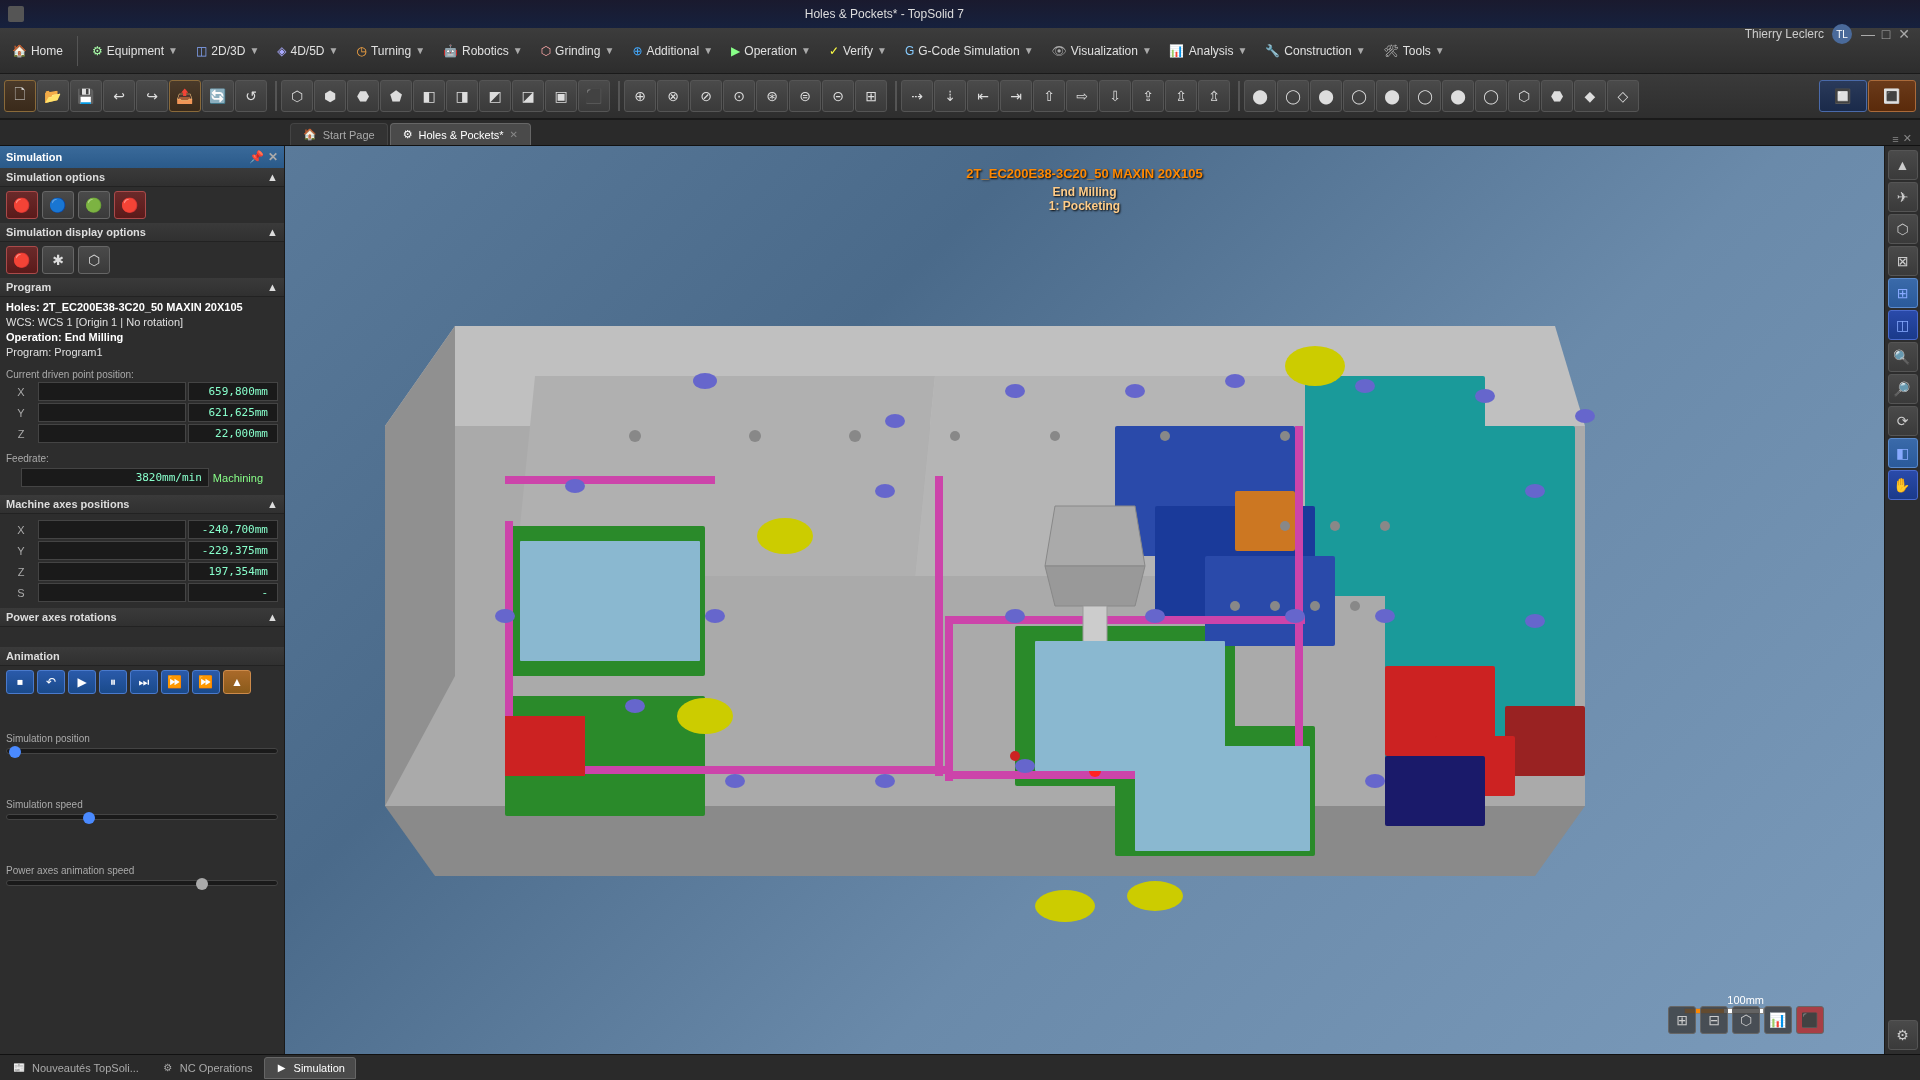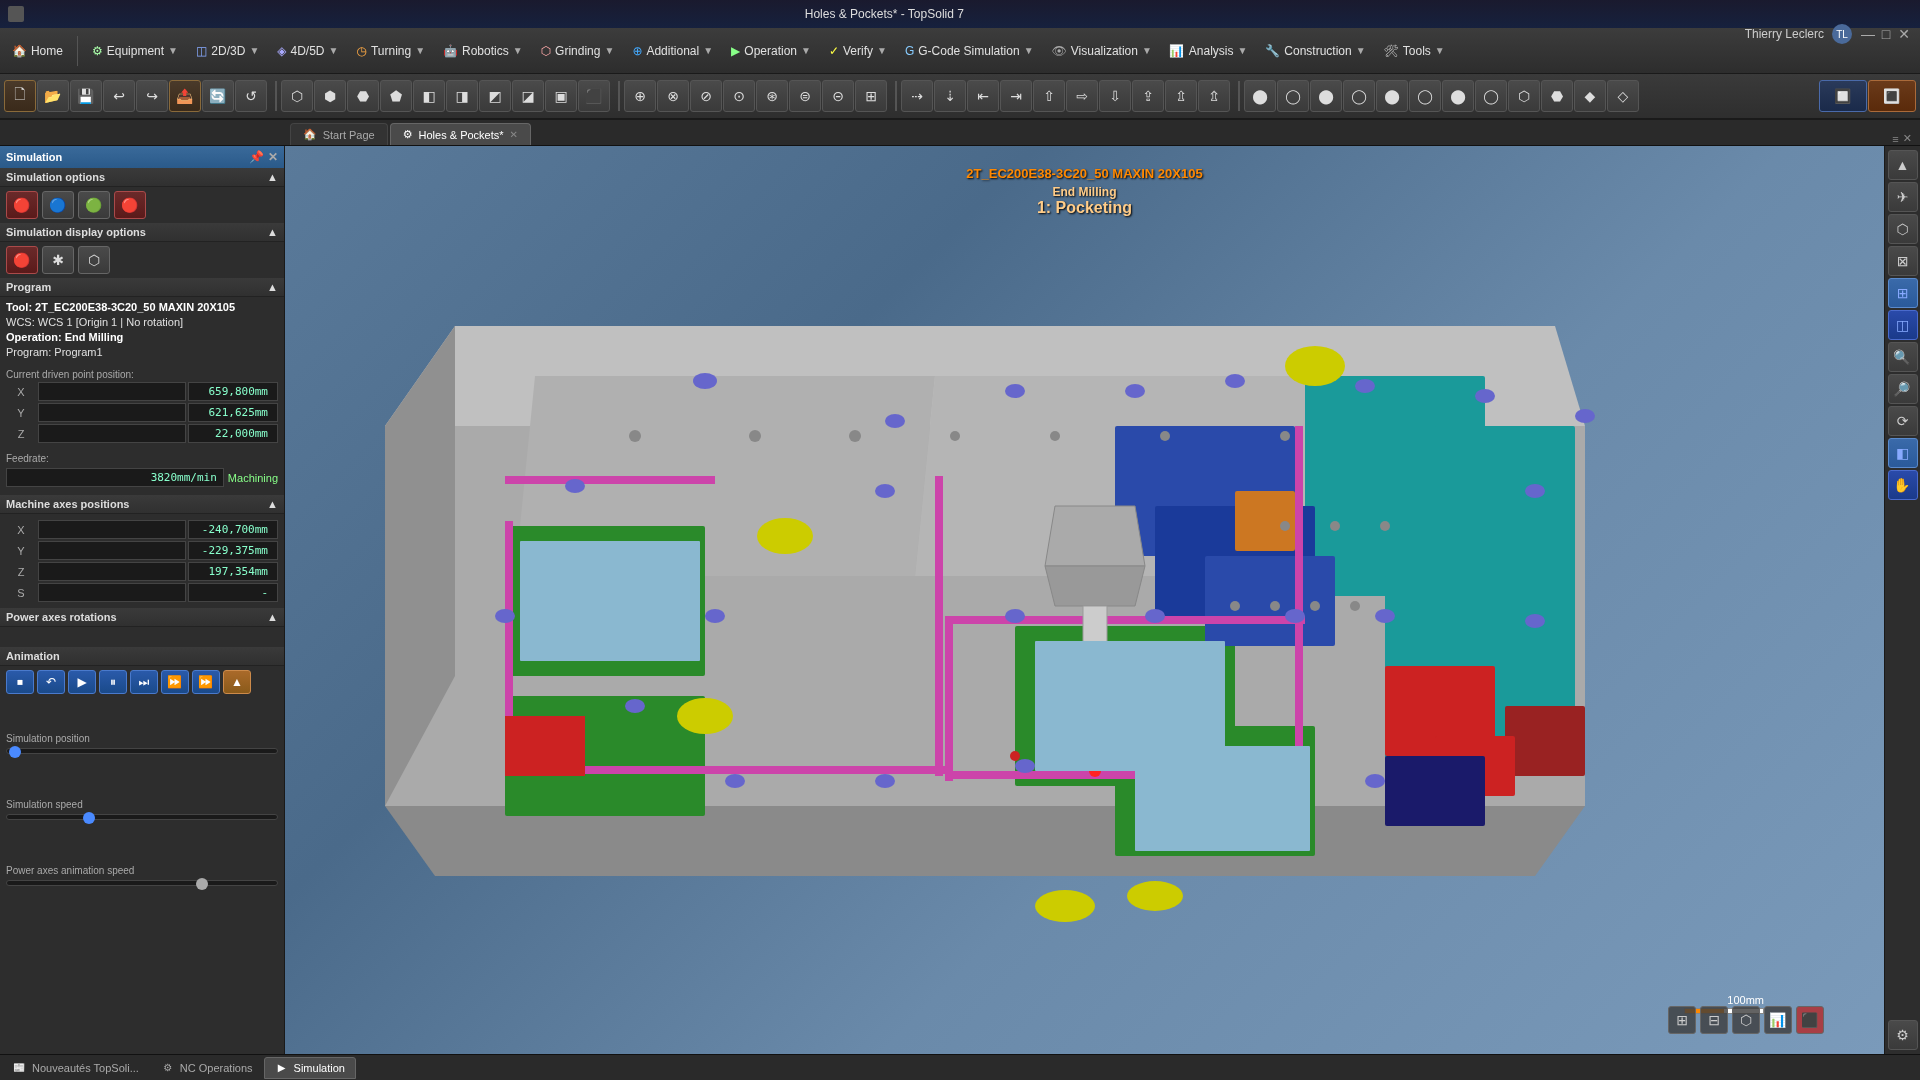--- a/index.html
+++ b/index.html
@@ -148,21 +148,21 @@
 
     .prog-label { color: #aaa; font-size: 10px; margin-bottom: 2px; }
     .prog-value { color: #e0e0e0; font-size: 11px; margin-bottom: 3px; }
     .prog-value.bold { font-weight: bold; color: #fff; }
 
     .coord-grid { display: grid; grid-template-columns: 30px 1fr 90px; gap: 2px; margin: 2px 0; }
     .coord-label { color: #aaa; display: flex; align-items: center; justify-content: center; font-size: 11px; }
     .coord-box { background: #1a1a1a; border: 1px solid #444; padding: 2px 4px; color: #88ffcc; font-size: 11px; font-family: monospace; }
     .coord-value { background: #1a1a1a; border: 1px solid #444; padding: 2px 9px; color: #88ffcc; font-size: 11px; font-family: monospace; text-align: right; }
 
-    .feedrate-row { display: flex; align-items: center; gap: 4px; margin: 4px 0; }
+    .feedrate-row { display: flex; align-items: center; gap: 4px; margin: 4px 15px; }
     .feedrate-box { flex: 1; background: #1a1a1a; border: 1px solid #444; padding: 2px 6px; color: #88ffcc; font-size: 11px; font-family: monospace; text-align: right; }
     .feedrate-label { color: #88ff88; font-size: 11px; }
 
     .animation-controls { display: flex; align-items: center; gap: 3px; padding: 4px 6px; }
     .anim-btn { width: 28px; height: 24px; background: linear-gradient(to bottom, #2a5aaa, #1a4a8a); border: 1px solid #4a7acc; border-radius: 3px; display: flex; align-items: center; justify-content: center; cursor: pointer; color: #fff; font-size: 12px; }
     .anim-btn-orange { background: linear-gradient(to bottom, #aa6a2a, #8a5a1a); border-color: #cc8a4a; }
 
     .slider-container { padding: 2px 6px; margin-top: 33px; }
     .slider-label { color: #aaa; font-size: 10px; margin-bottom: 2px; }
     .slider-track { height: 6px; background: #1a1a1a; border: 1px solid #444; border-radius: 3px; position: relative; margin: 4px 0 8px 0; }
@@ -215,21 +215,21 @@
       left: 50%;
       transform: translateX(-50%);
       text-align: center;
       color: #ff8800;
       font-size: 13px;
       font-weight: bold;
       text-shadow: 1px 1px 2px #000;
       pointer-events: none;
     }
     #info-line2 { color: #ffcc88; font-size: 12px; margin-top: 4px; }
-    #info-line3 { color: #ffcc88; font-size: 16px; }
+    #info-line3 { color: #ffcc88; font-size: 12px; }
 
     
     #right-panel {
       width: 36px;
       background: #2d2d2d;
       border-left: 1px solid #1a1a1a;
       display: flex;
       flex-direction: column;
       align-items: center;
       padding: 4px 2px;
@@ -494,21 +494,21 @@
       <div class="sim-icon" style="background:linear-gradient(to bottom,#6a2a2a,#5a1a1a);border-color:#aa4a4a;">🔴</div>
       <div class="sim-icon">✱</div>
       <div class="sim-icon">⬡</div>
     </div>
 
     <div class="section-header">
       <span>Program</span>
       <span>▲</span>
     </div>
     <div class="section-content">
-      <div class="prog-value bold">Tool: 2T_EC200E38-3C20_50 MAXIN 20X105</div>
+      <div class="prog-value bold">Holes: 2T_EC200E38-3C20_50 MAXIN 20X105</div>
       <div class="prog-value">WCS: WCS 1 [Origin 1 | No rotation]</div>
       <div class="prog-value bold">Operation: End Milling</div>
       <div class="prog-value">Program: Program1</div>
     </div>
 
     <div class="section-content">
       <div class="prog-label">Current driven point position:</div>
       <div class="coord-grid">
         <div class="coord-label">X</div>
         <div class="coord-box"></div>

